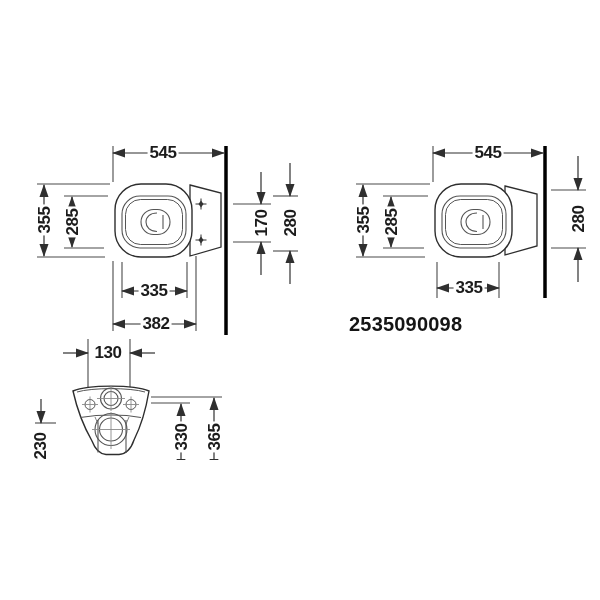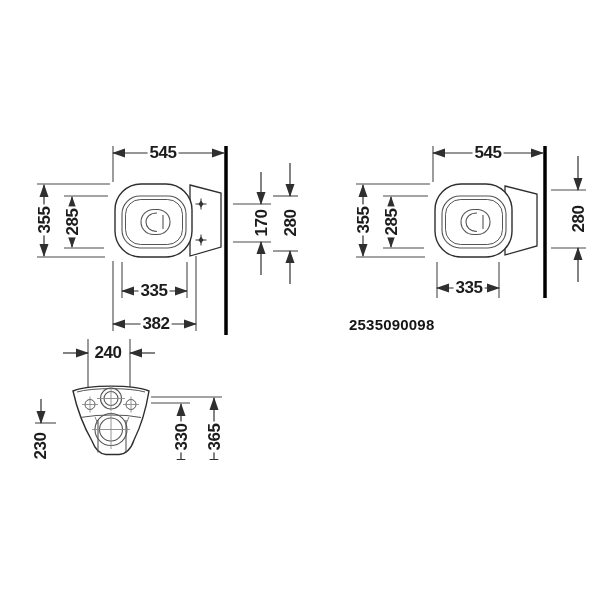--- a/index.html
+++ b/index.html
@@ -3,21 +3,21 @@
 <meta charset="utf-8">
 <style>
   html,body{margin:0;padding:0;background:#fff;}
   #stage{position:relative;width:600px;height:460px;background:#fff;overflow:hidden;
          font-family:"Liberation Sans",sans-serif;}
   #stage svg{position:absolute;left:0;top:0;}
   .dim{position:absolute;font-weight:bold;font-size:17px;line-height:17px;color:#1c1c1c;
        background:#fff;padding:0 2px;white-space:nowrap;letter-spacing:-0.5px;
        transform:translate(-50%,-50%);}
   .dim.rot{transform:translate(-50%,-50%) rotate(-90deg);}
-  .pn{position:absolute;font-weight:bold;font-size:15px;line-height:15px;color:#151515;
+  .pn{position:absolute;font-weight:bold;font-size:20px;line-height:15px;color:#151515;
       letter-spacing:0.2px;white-space:nowrap;}
 </style>
 </head>
 <body>
 
 <div id="stage">
 
 <svg width="600" height="600" viewBox="0 0 600 600">
   <defs>
     <marker id="ar" viewBox="0 0 10 7" refX="9.3" refY="3.5" markerWidth="11" markerHeight="7.7" orient="auto-start-reverse">
@@ -180,20 +180,20 @@
 <span class="dim rot" style="left:290px;top:223px;">280</span>
 <span class="dim" style="left:154px;top:290px;">335</span>
 <span class="dim" style="left:156px;top:323px;">382</span>
 
 <span class="dim" style="left:488px;top:152px;">545</span>
 <span class="dim rot" style="left:363px;top:220px;">355</span>
 <span class="dim rot" style="left:391px;top:222px;">285</span>
 <span class="dim rot" style="left:578px;top:219px;">280</span>
 <span class="dim" style="left:469px;top:287px;">335</span>
 
-<span class="dim" style="left:108px;top:352px;">240</span>
+<span class="dim" style="left:108px;top:352px;">130</span>
 <span class="dim rot" style="left:40px;top:446px;">230</span>
 <span class="dim rot" style="left:181px;top:437px;">330</span>
 <span class="dim rot" style="left:214px;top:437px;">365</span>
 
 <span class="pn" style="left:349px;top:317px;">2535090098</span>
 
 </div>
 
 </body></html>

